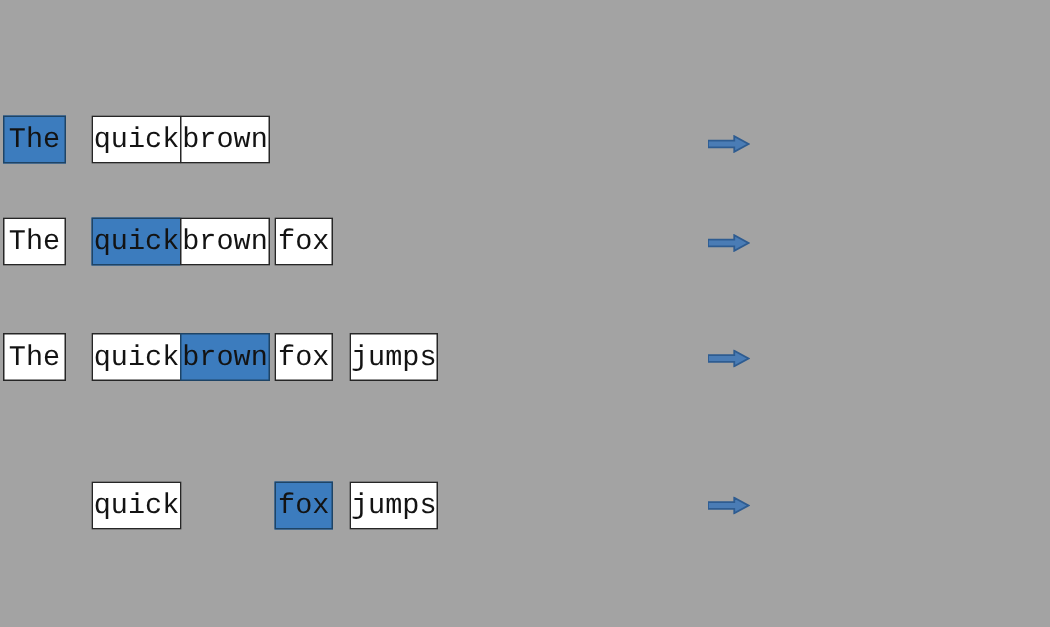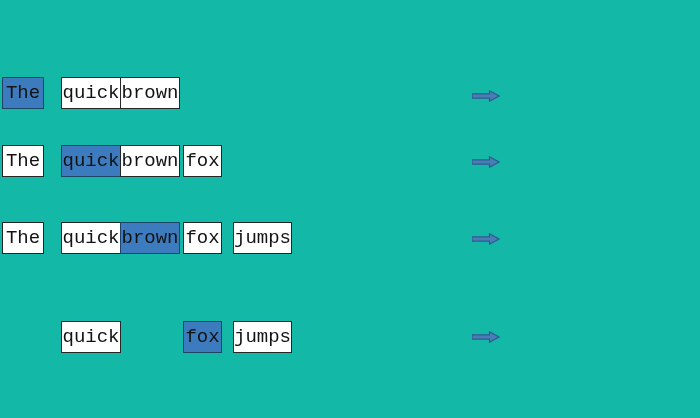--- a/index.html
+++ b/index.html
@@ -1,21 +1,21 @@
 <!DOCTYPE html>
 <html><head>
 <meta charset="utf-8">
 <style>
   html,body{margin:0;padding:0;}
   body{
     width:700px;height:418px;overflow:hidden;
     background:#000000;
     font-family:"Liberation Mono","DejaVu Sans Mono",monospace;
   }
-  .stage{position:relative;width:700px;height:418px;background:#14b8a6;}
+  .stage{position:relative;width:700px;height:418px;background:#a3a3a3;}
   .row{position:absolute;left:0;width:700px;height:33px;}
   .r1{top:77px}
   .r2{top:145px}
   .r3{top:222px}
   .r4{top:321px}
   .box{
     position:absolute;top:0;height:30px;
     background:#ffffff;
     border:1.5px solid #262626;
     color:#131313;

